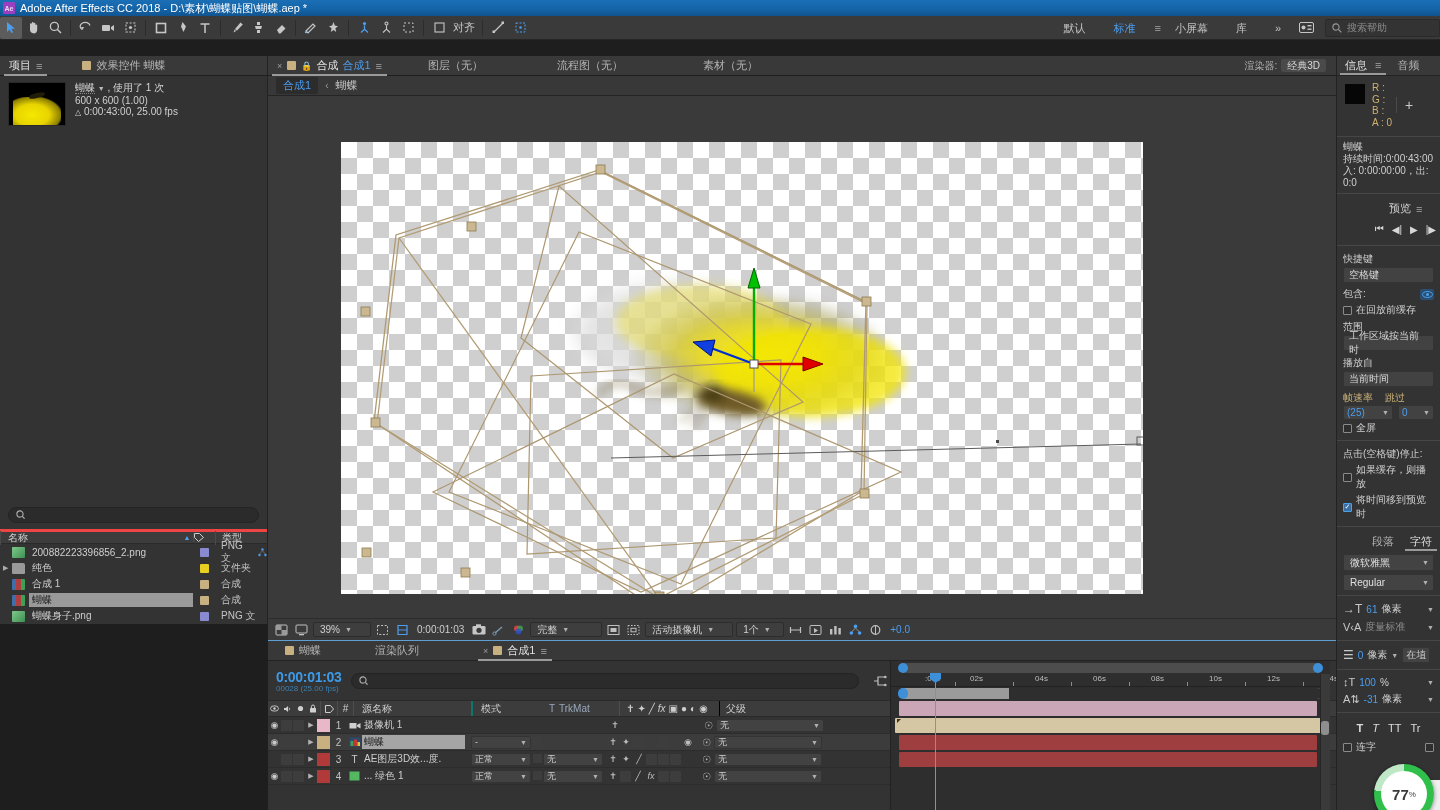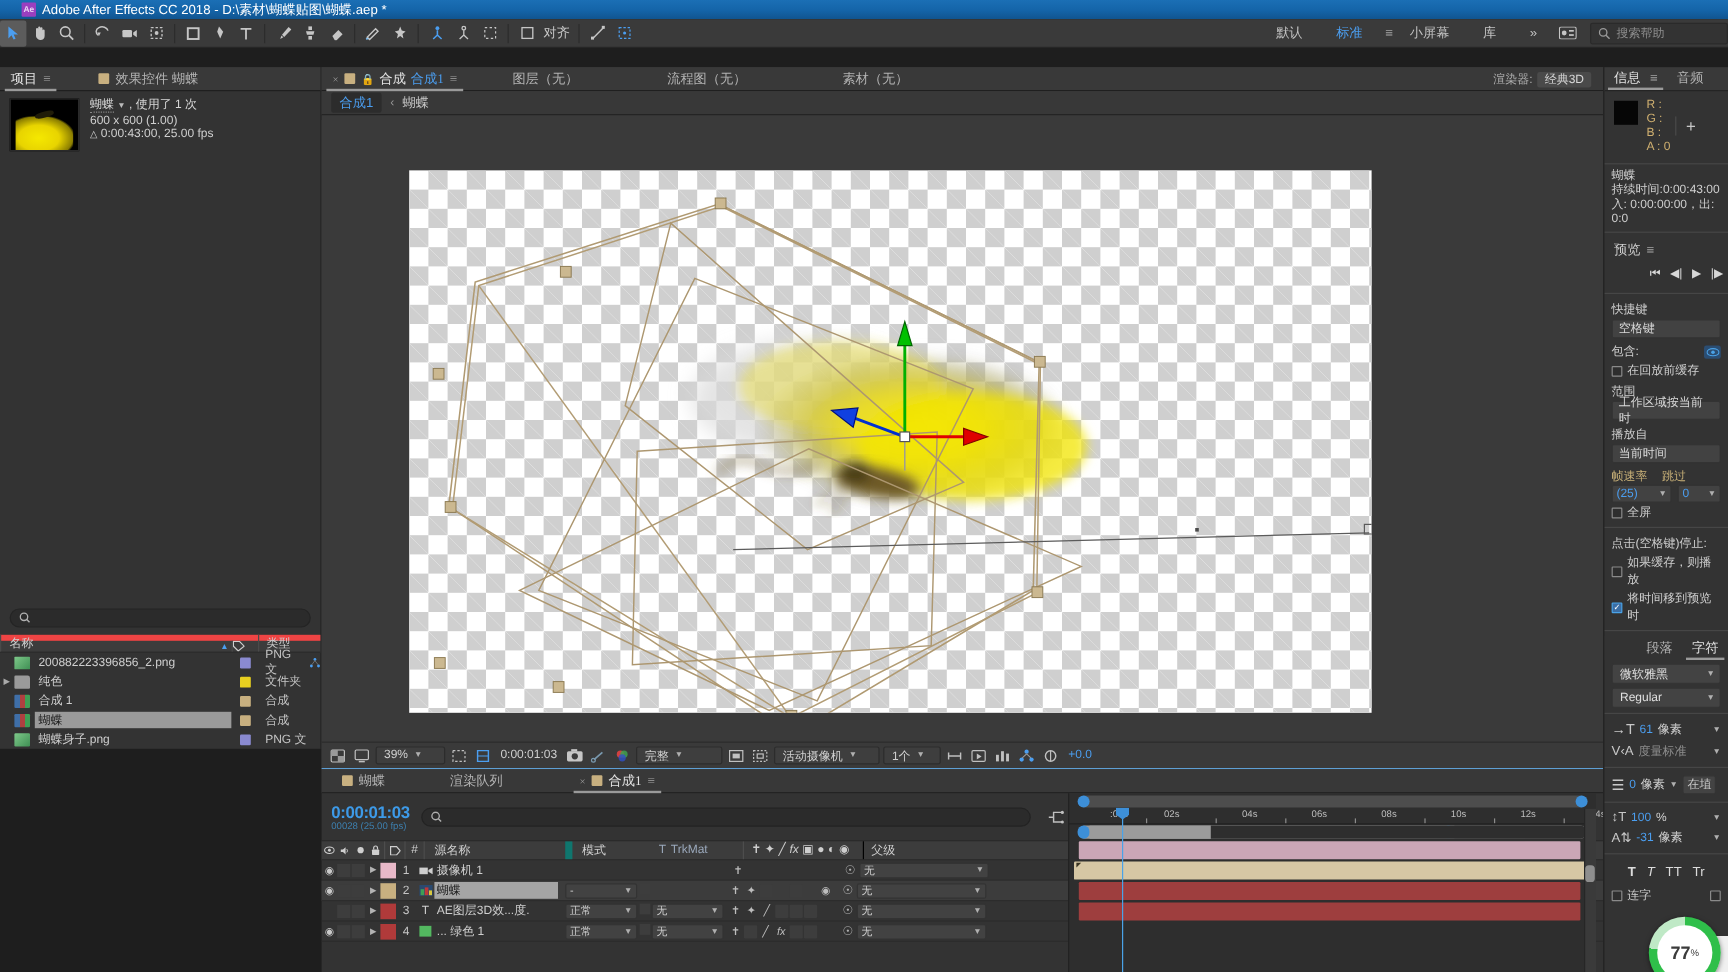--- a/index.html
+++ b/index.html
@@ -9,21 +9,21 @@
     font-family:"Liberation Sans","DejaVu Sans",sans-serif;
     font-size:11px; color:#c8c8c8;
     -webkit-font-smoothing:antialiased;
   }
   #app{position:relative;width:1440px;height:810px;}
 
   
   .titlebar{
     height:16px;width:100%;
     background:linear-gradient(180deg,#1b6fb5 0%,#1464a8 55%,#10548f 100%);
-    display:flex;align-items:center;padding-left:18px;
+    display:flex;align-items:center;padding-left:3px;
     color:#fff;font-size:11px;
   }
   .ae-logo{width:12px;height:12px;background:#9a3fbf;color:#e9d6f5;font-size:7px;
     display:flex;align-items:center;justify-content:center;margin-right:5px;border-radius:1px;font-weight:bold;}
 
   
   .menubar{height:16px;background:#383838;display:flex;align-items:center;
     padding-left:4px;border-bottom:1px solid #2a2a2a;}
   .menubar .mi{padding:0 8px;font-size:11px;color:#d2d2d2;line-height:16px;cursor:default;}
 
@@ -40,41 +40,41 @@
   .ws-item.sel{color:#4b9ef0;}
   .search-help{display:flex;align-items:center;background:#333;height:18px;
     border:1px solid #2a2a2a;border-radius:2px;margin-left:8px;padding:0 6px;width:115px;}
   .search-help span{font-size:10px;color:#8d8d8d;margin-left:5px;}
 
   
   .panel-tabs{height:20px;background:#393939;display:flex;align-items:center;
     border-bottom:1px solid #1f1f1f;}
   .ptab{height:20px;display:flex;align-items:center;padding:0 9px;font-size:11px;
     color:#b4b4b4;position:relative;}
-  .ptab.active{color:#e4e4e4;font-family:Liberation Serif, serif;}
+  .ptab.active{color:#e4e4e4;}
   .ptab.active::after{content:'';position:absolute;left:4px;right:4px;bottom:0;height:2px;background:#9a9a9a;}
   .ptab .dot{width:9px;height:9px;border-radius:1px;margin-right:5px;display:inline-block;}
   .hamb{font-size:11px;color:#a5a5a5;margin-left:5px;}
 
   
   .project-panel{position:absolute;left:0;top:56px;width:268px;height:568px;
     background:#333;border-right:1px solid #222;display:flex;flex-direction:column;}
   .proj-info{display:flex;padding:6px 8px 4px 8px;height:62px;}
   .thumb{width:58px;height:44px;background:#000;position:relative;overflow:hidden;flex:none;border:1px solid #2a2a2a;}
   .thumb .bfly{position:absolute;left:4px;bottom:-2px;width:48px;height:30px;
      background:radial-gradient(ellipse at 40% 60%, #f5e800 0%, #e8d400 42%, #8a7d00 70%, transparent 76%);
      filter:blur(0.4px);}
   .thumb .bbody{position:absolute;left:20px;top:10px;width:16px;height:5px;background:#201c08;border-radius:40%;transform:rotate(-14deg);}
   .proj-meta{margin-left:9px;line-height:11.5px;font-size:10px;color:#cfcfcf;}
   .proj-meta .l1{color:#d8d8d8;}
   .proj-meta .nm{border-bottom:1px dotted #888;}
   .proj-search{margin:0 8px;height:16px;background:#2b2b2b;border:1px solid #242424;
     border-radius:8px;display:flex;align-items:center;padding:0 7px;}
-  .cols{display:flex;height:15px;background:#3c3c3c;border-top:5px solid #ef4444;
-    border-bottom:1px solid #2a2a2a;margin-top:6px;align-items:flex-end;font-size:10px;color:#d0d0d0;}
+  .cols{display:flex;height:15px;background:#3c3c3c;border-top:3px solid #ef4444;
+    border-bottom:1px solid #2a2a2a;margin-top:6px;align-items:center;font-size:10px;color:#d0d0d0;}
   .col-name{flex:1;padding-left:7px;border-left:1px solid #4a4a4a;}
   .col-tag{width:22px;text-align:center;border-left:1px solid #4a4a4a;}
   .col-type{width:52px;padding-left:6px;border-left:1px solid #4a4a4a;}
   .file-row{display:flex;height:16px;align-items:center;font-size:10px;color:#cfcfcf;}
   .file-row.sel .fname{background:#9a9a9a;color:#1c1c1c;}
   .f-left{flex:1;display:flex;align-items:center;padding-left:3px;overflow:hidden;}
   .twisty{width:9px;font-size:7px;color:#aaa;flex:none;}
   .ficon{width:13px;height:11px;margin-right:4px;flex:none;border-radius:1px;}
   .fname{padding:0 3px;white-space:nowrap;overflow:hidden;}
   .f-tag{width:22px;display:flex;align-items:center;justify-content:center;}
@@ -163,21 +163,21 @@
      border-left:1px solid #222;overflow:hidden;}
   .rp-tabs{height:20px;display:flex;align-items:center;background:#393939;border-bottom:1px solid #242424;}
   .rp-tab{padding:0 8px;font-size:11px;color:#b2b2b2;line-height:19px;position:relative;}
   .rp-tab.active{color:#e2e2e2;}
   .rp-tab.active::after{content:'';position:absolute;left:3px;right:3px;bottom:0;height:2px;background:#9a9a9a;}
   .info-body{padding:6px 0 4px 0;display:flex;font-size:10px;}
   .swatch{width:20px;height:20px;background:#060606;margin:2px 0 0 8px;flex:none;}
   .rgba{margin-left:7px;line-height:11.5px;color:#d0b070;}
   .info-sep{height:1px;background:#464646;margin:4px 0;}
   .info-txt{padding:0 6px;font-size:10px;line-height:12px;color:#cfcfcf;}
-  .sec-title{padding:3px 8px;font-size:11px;color:#cfcfcf;display:flex;align-items:center;}
+  .sec-title{padding:3px 8px;font-size:11px;color:#cfcfcf;display:flex;align-items:center;margin-left:44px;}
   .transport{display:flex;align-items:center;justify-content:flex-end;gap:8px;padding:4px 4px 6px 0;color:#d8d8d8;font-size:10px;}
   .fld-label{padding:2px 6px 1px 6px;font-size:10px;color:#cfcfcf;}
   .fld{margin:0 6px 3px 6px;height:16px;background:#424242;border:1px solid #333;border-radius:2px;
     display:flex;align-items:center;padding:0 5px;font-size:10px;color:#dadada;}
   .chk-row{display:flex;align-items:center;padding:1px 6px;font-size:10px;color:#cfcfcf;gap:4px;}
   .chk{width:9px;height:9px;border:1px solid #8a8a8a;background:#2e2e2e;flex:none;border-radius:1px;
     display:flex;align-items:center;justify-content:center;font-size:7px;color:#4aa3e8;}
   .chk.on{background:#3b6ea5;border-color:#4aa3e8;color:#fff;}
   .eye-blue{width:14px;height:11px;background:#2b4d72;border-radius:2px;display:flex;align-items:center;justify-content:center;}
   .two-col{display:flex;gap:5px;padding:0 6px;}
@@ -813,21 +813,21 @@
             <path d="M2.4 4V2.6a1.6 1.6 0 013.2 0V4" fill="none" stroke="#cfcfcf" stroke-width="1"></path>
           </svg>
       </div>
       <div class="ch" style="width:17px;justify-content:center;border-left:1px solid #4d4d4d">
         <svg width="9" height="8" viewBox="0 0 9 8">
             <path d="M0.5 0.5h5l3 3.5-3 3.5h-5z" fill="none" stroke="#cfcfcf"></path>
           </svg>
       </div>
       <div class="ch" style="width:16px;justify-content:center;border-left:1px solid #4d4d4d">#</div>
       <div class="ch" style="width:118px;padding-left:8px;border-left:1px solid #4d4d4d">源名称</div>
-      <div class="ch" style="width:74px;padding-left:8px;border-left:6px solid #0f766e">模式</div>
+      <div class="ch" style="width:74px;padding-left:8px;border-left:2px solid #0f766e">模式</div>
       <div class="ch" style="width:14px;justify-content:center;color:#9aa8bb">T</div>
       <div class="ch" style="width:60px;color:#9aa8bb">TrkMat</div>
       <div class="ch" style="width:100px;padding-left:6px;border-left:1px solid #4d4d4d;display:flex;gap:3px;align-items:center">
         <span>✝</span>
         <span>✦</span>
         <span>╱</span>
         <span style="font-style:italic">fx</span>
         <span>▣</span>
         <span>●</span>
         <span>◐</span>

